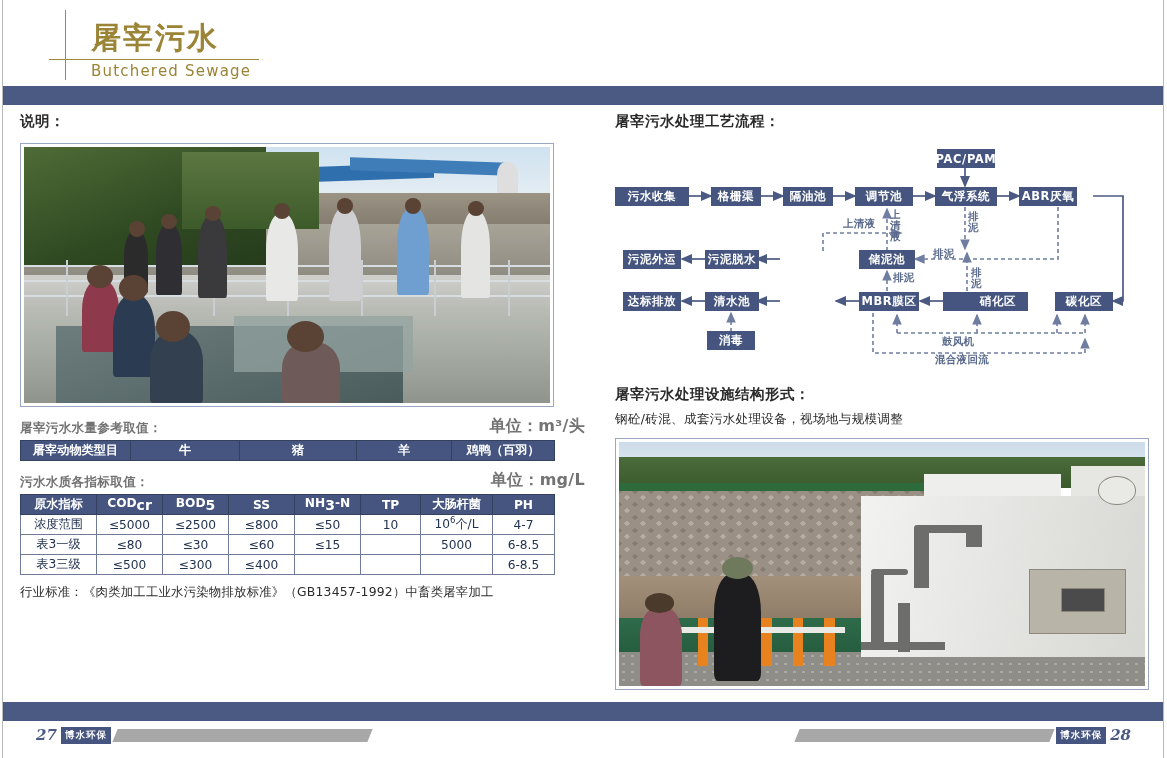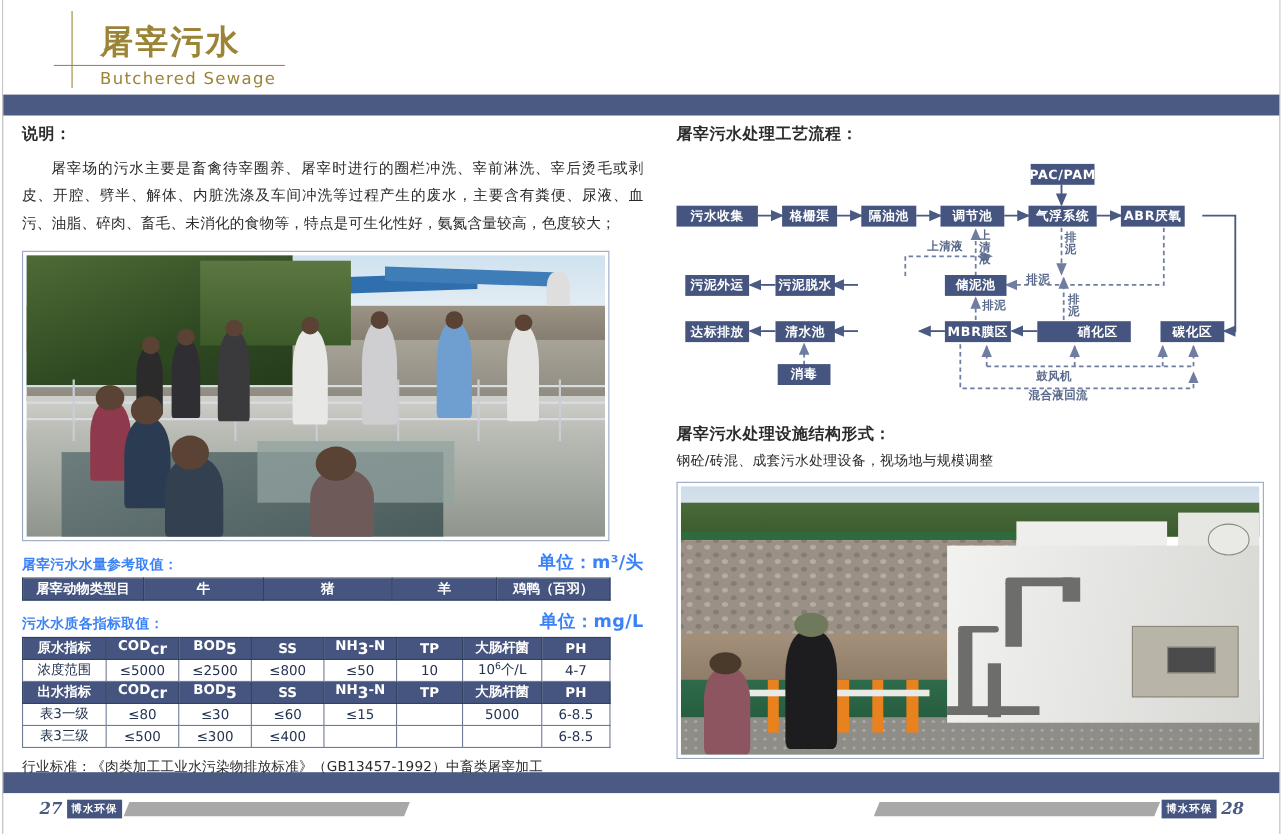--- a/index.html
+++ b/index.html
@@ -68,21 +68,21 @@
   .p2-skid{position:absolute;left:46%;top:22%;width:54%;height:66%;background:linear-gradient(100deg,#f2f2f0,#d7d8d4);}
   .p2-skid2{position:absolute;left:58%;top:13%;width:26%;height:14%;background:#eeeeec;}
   .p2-skid3{position:absolute;left:86%;top:10%;width:14%;height:20%;background:#e6e6e3;}
   .p2-pipe{position:absolute;background:#6d6d6b;}
   .p2-box{position:absolute;background:#b9b4a8;border:1px solid #8c887c;}
   .p2-fence{position:absolute;background:#e8821e;}
   .p2-person{position:absolute;background:#1d1d1f;border-radius:36% 36% 8% 8%;}
   .p2-head{position:absolute;border-radius:50%;background:#4a3a2c;}
 
   
-  .tbl-cap{margin-top:9px;display:flex;justify-content:space-between;align-items:flex-end;font-size:12.6px;font-weight:bold;color:#3b82f6;letter-spacing:.3px;}
+  .tbl-cap{margin-top:9px;display:flex;justify-content:space-between;align-items:flex-end;font-size:12.6px;font-weight:bold;color:#737373;letter-spacing:.3px;}
   .tbl-cap .unit{font-weight:bold;font-size:16px;}
   table.d{border-collapse:collapse;width:534px;margin-top:3px;table-layout:fixed;}
   table.d td{border:1px solid #6f7b96;height:19px;font-size:12.2px;text-align:center;color:#22324f;
              font-family:"DejaVu Sans","Liberation Sans",sans-serif;padding:0 1px;}
   table.d td.hd{background:#45557f;color:#fff;font-weight:bold;border-color:#33415f;}
   .sub{font-size:14px;vertical-align:sub;}
   .sup{font-size:8.5px;vertical-align:super;}
   .std-note{margin-top:9px;font-size:12.4px;color:#2b2b2b;letter-spacing:.2px;}
 
   
@@ -119,21 +119,20 @@
     <div class="hdr-rule"></div>
     <div class="hdr-cn">屠宰污水</div>
     <div class="hdr-en">Butchered Sewage</div>
   </div>
   <div class="bluebar-top"></div>
   <div class="bluebar-bottom"></div>
 
   <div class="col-left">
 
     <div class="sec-title">说明：</div>
-    <div class="body-text">屠宰场的污水主要是畜禽待宰圈养、屠宰时进行的圈栏冲洗、宰前淋洗、宰后烫毛或剥皮、开腔、劈半、解体、内脏洗涤及车间冲洗等过程产生的废水，主要含有粪便、尿液、血污、油脂、碎肉、畜毛、未消化的食物等，特点是可生化性好，氨氮含量较高，色度较大；</div>
 
     <div class="photo photo1">
       <div class="photo-inner">
         <div class="p1-sky"></div>
         <div class="p1-wall"></div>
         <div class="p1-ground"></div>
         <div class="p1-roof"></div>
         <div class="p1-roof2"></div>
         <div class="p1-hill"></div>
         <div class="p1-hill2"></div>
@@ -233,30 +232,20 @@
           <td>浓度范围</td>
           <td>≤5000</td>
           <td>≤2500</td>
           <td>≤800</td>
           <td>≤50</td>
           <td>10</td>
           <td>10<span class="sup">6</span>个/L</td>
           <td>4-7</td>
         </tr>
         <tr>
-          <td class="hd">出水指标</td>
-          <td class="hd">COD<span class="sub">cr</span></td>
-          <td class="hd">BOD<span class="sub">5</span></td>
-          <td class="hd">SS</td>
-          <td class="hd">NH<span class="sub">3</span>-N</td>
-          <td class="hd">TP</td>
-          <td class="hd">大肠杆菌</td>
-          <td class="hd">PH</td>
-        </tr>
-        <tr>
           <td>表3一级</td>
           <td>≤80</td>
           <td>≤30</td>
           <td>≤60</td>
           <td>≤15</td>
           <td></td>
           <td>5000</td>
           <td>6-8.5</td>
         </tr>
         <tr>

